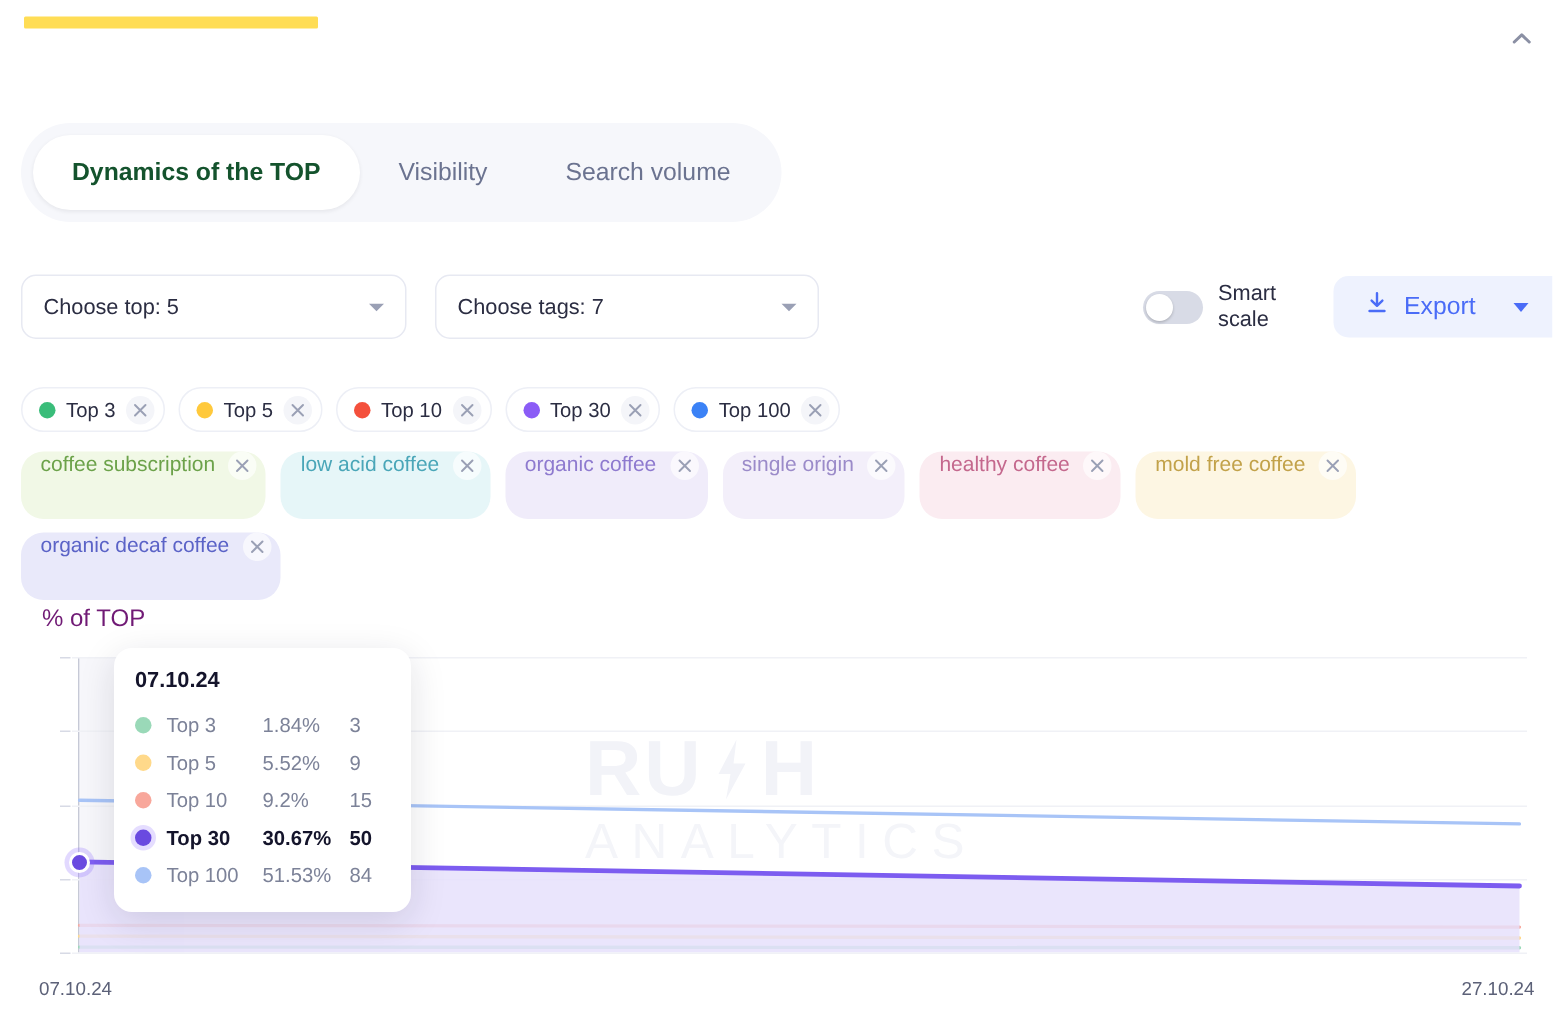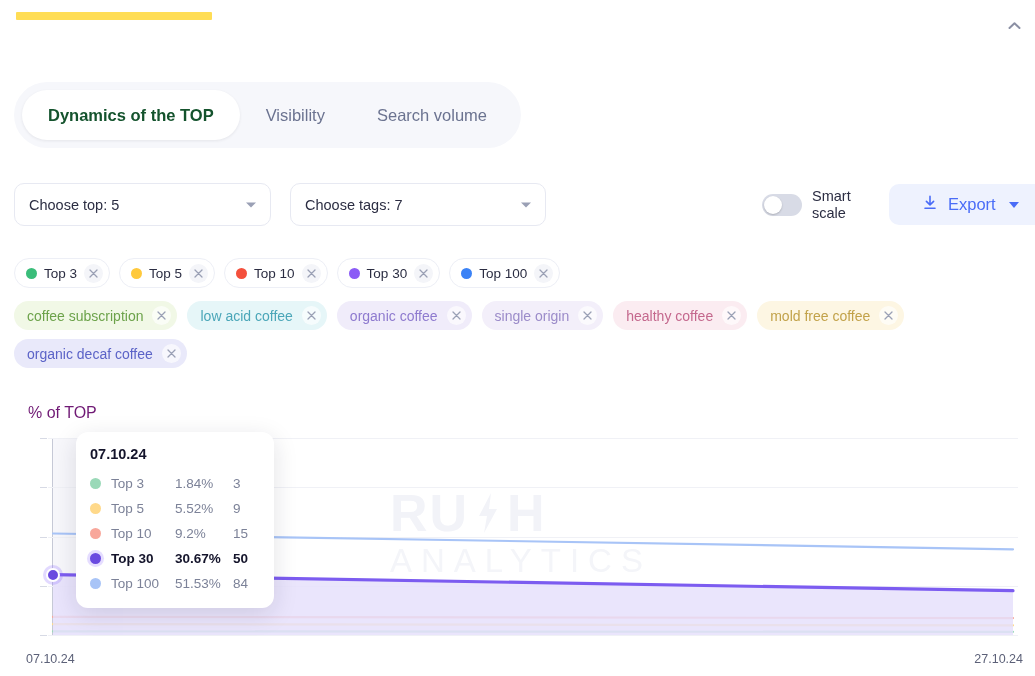--- a/index.html
+++ b/index.html
@@ -69,21 +69,21 @@
     position:absolute; left:2px; top:2px; width:18px; height:18px; border-radius:50%;
     background:#fff; box-shadow:0 1px 2px rgba(0,0,0,.2);
   }
   .smart-label {
     font-size:14.5px; color:#2b2d42; line-height:17px; width:52px;
   }
 
   .export-btn {
     position:absolute; left:889px; top:184px; height:41px; width:146px;
     background:#eef2fe; border-radius:10px 0 0 10px;
-    display:flex; align-items:center; gap:9px; padding-left:32px;
+    display:flex; align-items:center; gap:9px; padding-left:20px;
     color:#4a6cf7; font-size:16.5px; cursor:pointer;
   }
   .export-btn .xcaret {
     position:absolute; right:16px; top:50%; transform:translateY(-50%);
     width:0;height:0;border-left:5px solid transparent;border-right:5px solid transparent;
     border-top:6px solid #4a6cf7;
   }
 
   
   .chips-top { position:absolute; left:14px; top:258px; display:flex; gap:9px; }
@@ -97,21 +97,21 @@
     width:19px;height:19px;border-radius:50%; background:#f4f5f9;
     display:flex;align-items:center;justify-content:center; cursor:pointer; flex:none;
   }
   .chip-x svg { display:block; }
 
   .chips-tags {
     position:absolute; left:14px; top:301px; width:1010px;
     display:flex; flex-wrap:wrap; gap:9px 10px;
   }
   .chip-tag {
-    height:29px; border-radius:15px; display:flex; align-items:center; gap:9px;
+    height:45px; border-radius:15px; display:flex; align-items:flex-start; gap:9px;
     padding:0 6px 0 13px; font-size:14px; cursor:pointer;
   }
   .chip-tag .chip-x { background: rgba(255,255,255,0.65); }
 
   
   .chart-area { position:absolute; left:0; top:398px; width:1035px; height:278px; }
   .axis-caption { position:absolute; left:28px; top:6px; font-size:16px; color:#701a75; }
 
   .plot {
     position:absolute; left:48px; top:40px; width:970px; height:197px;

